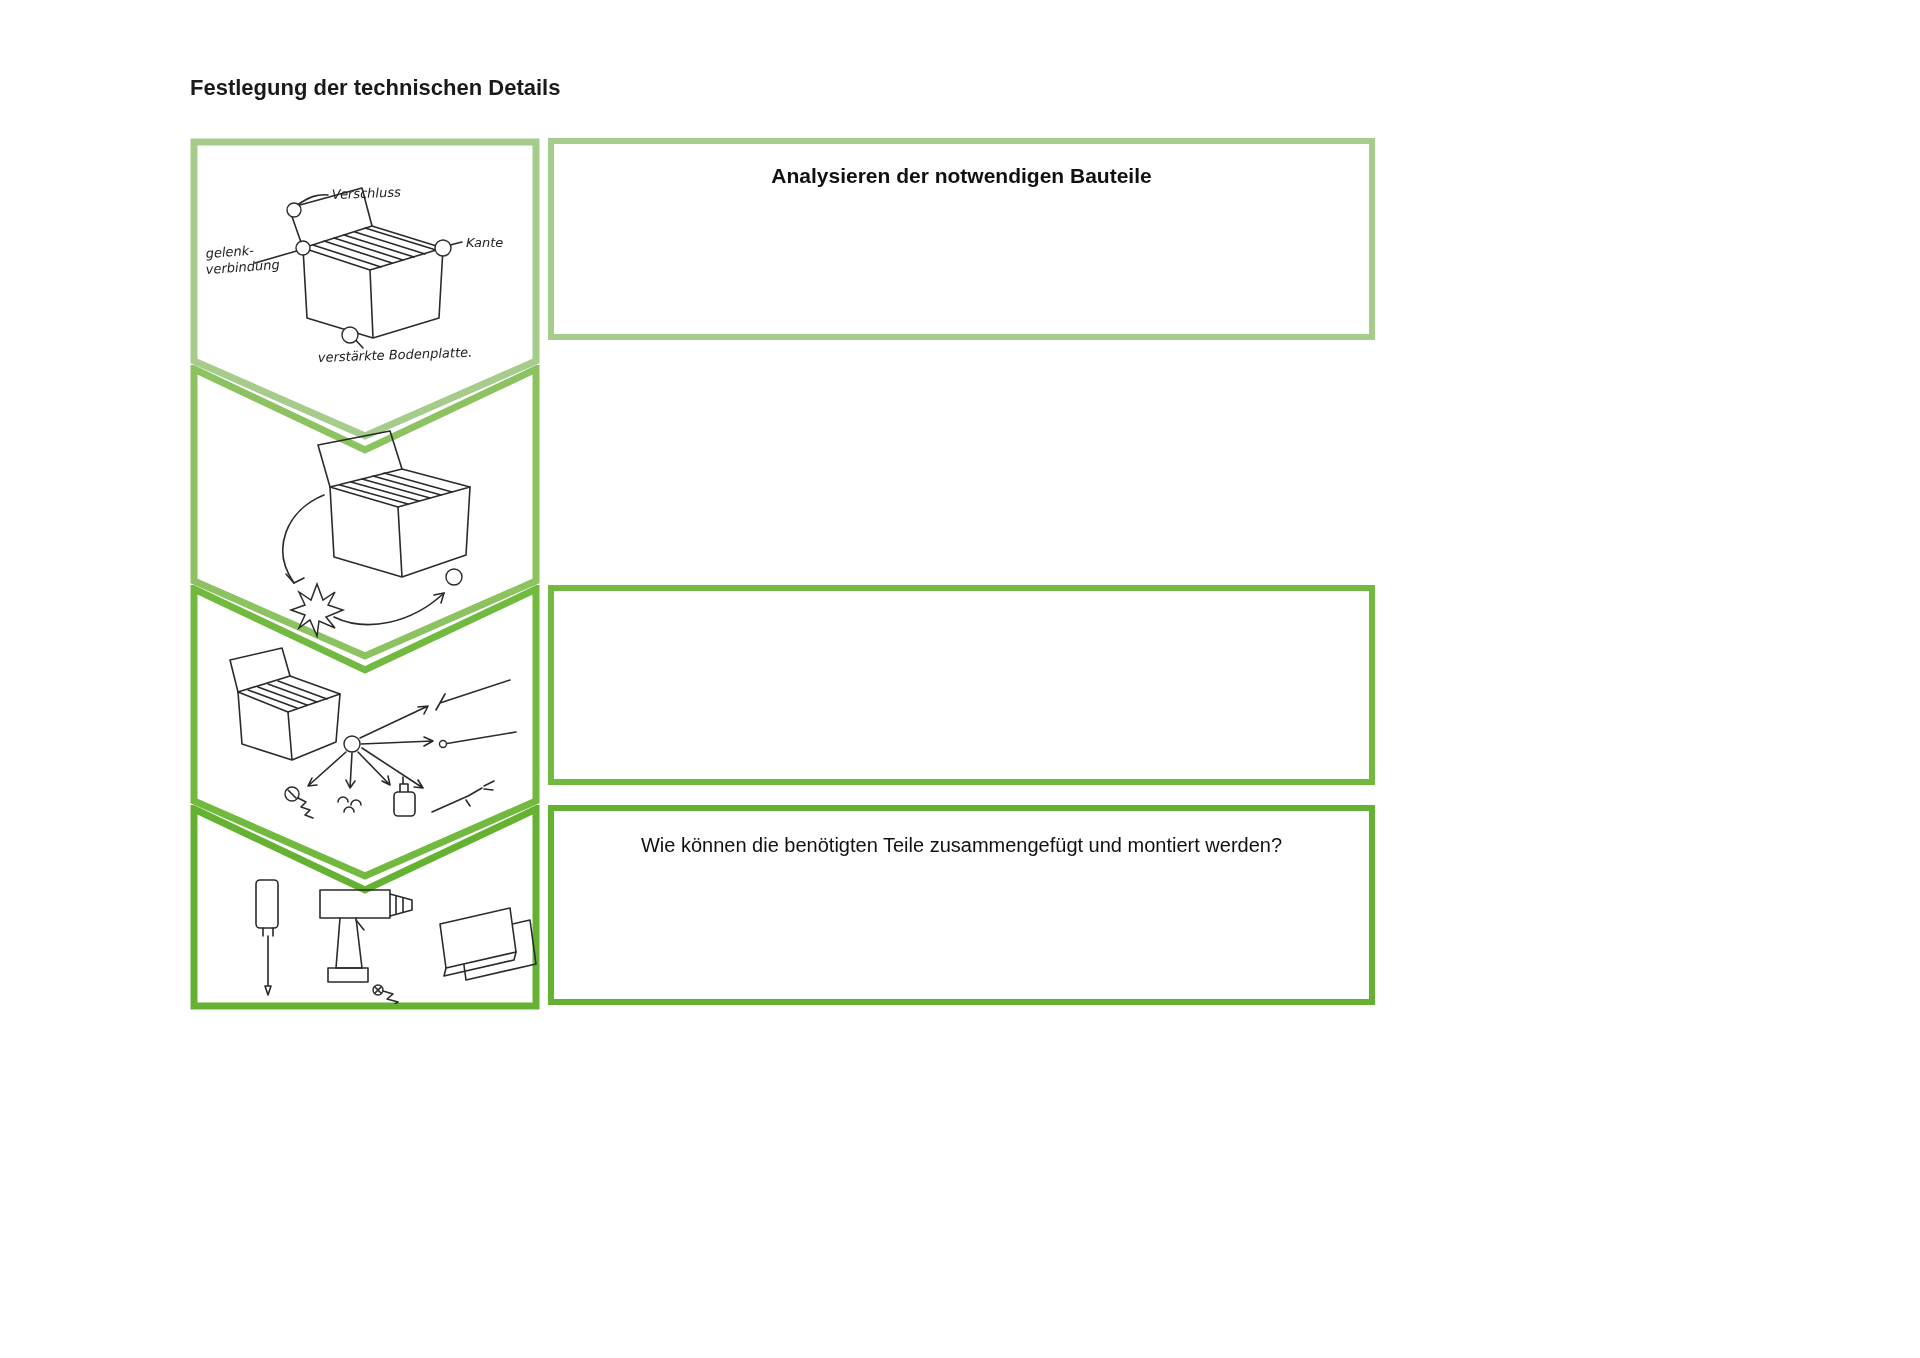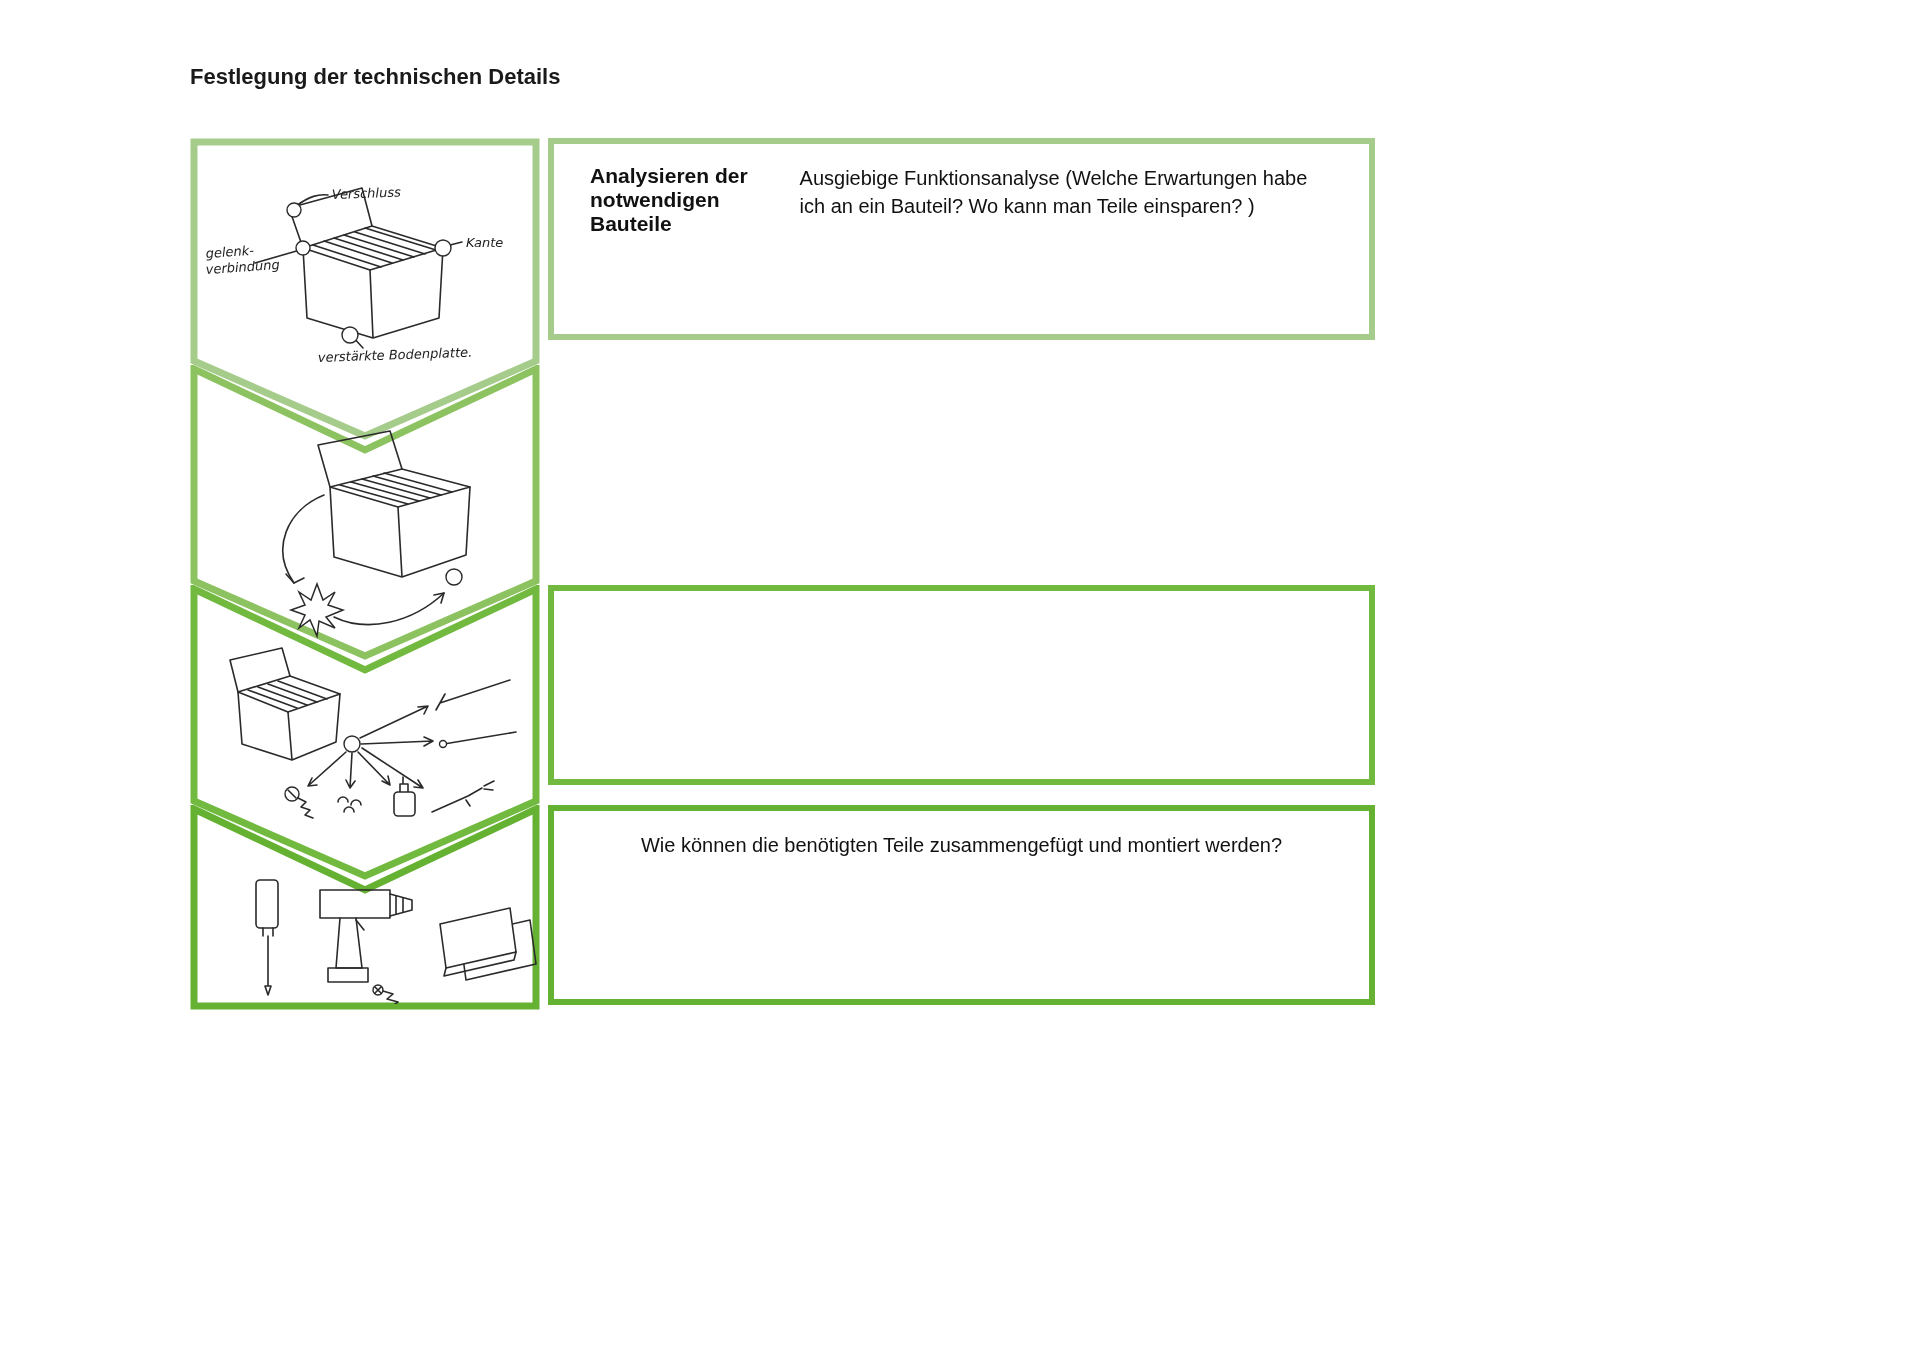--- a/index.html
+++ b/index.html
@@ -1,18 +1,18 @@
 <!DOCTYPE html>
 <html><head>
 <meta charset="utf-8">
 <style>
   html,body{margin:0;padding:0;background:#fff;}
   .canvas{position:relative;width:1920px;height:1358px;background:#fff;
           font-family:"Liberation Sans",sans-serif;color:#111;overflow:hidden;}
-  .title{position:absolute;left:190px;top:64px;margin:0;font-size:22px;font-weight:700;color:#1a1a1a;}
+  .title{position:absolute;left:190px;top:75px;margin:0;font-size:22px;font-weight:700;color:#1a1a1a;}
   .chev{position:absolute;left:190px;}
   .ch1{top:138px}.ch2{top:365px}.ch3{top:585px}.ch4{top:805px}
   .sketch{position:absolute;}
   .sk1{left:200px;top:168px}
   .sk2{left:212px;top:425px}
   .sk3{left:200px;top:640px}
   .sk4{left:228px;top:862px}
   .hand{font-family:"DejaVu Sans",sans-serif;font-style:italic;font-size:13px;fill:#222;}
   .step-box{position:absolute;left:548px;width:827px;box-sizing:border-box;background:#fff;
             display:flex;justify-content:center;padding:20px 36px;
@@ -152,21 +152,20 @@
       <path d="M288,90 L286,98 L216,114 L218,106"></path>
     </g>
     <g class="ink">
       <circle class="node" cx="150" cy="128" r="5"></circle>
       <path d="M147,125 L153,131 M153,125 L147,131 M155,129 l10,3 l-6,5 l11,3 l-6,4 l10,3"></path>
     </g>
   </svg>
 
   <section class="step-box b1">
     <h2>Analysieren der notwendigen Bauteile</h2>
-    <p>Ausgiebige Funktionsanalyse (Welche Erwartungen habe ich an ein Bauteil? Wo kann man Teile einsparen? )</p>
   </section>
 
 
   <section class="step-box b3">
   </section>
 
   <section class="step-box b4">
     <p>Wie können die benötigten Teile zusammengefügt und montiert werden?</p>
   </section>
 

